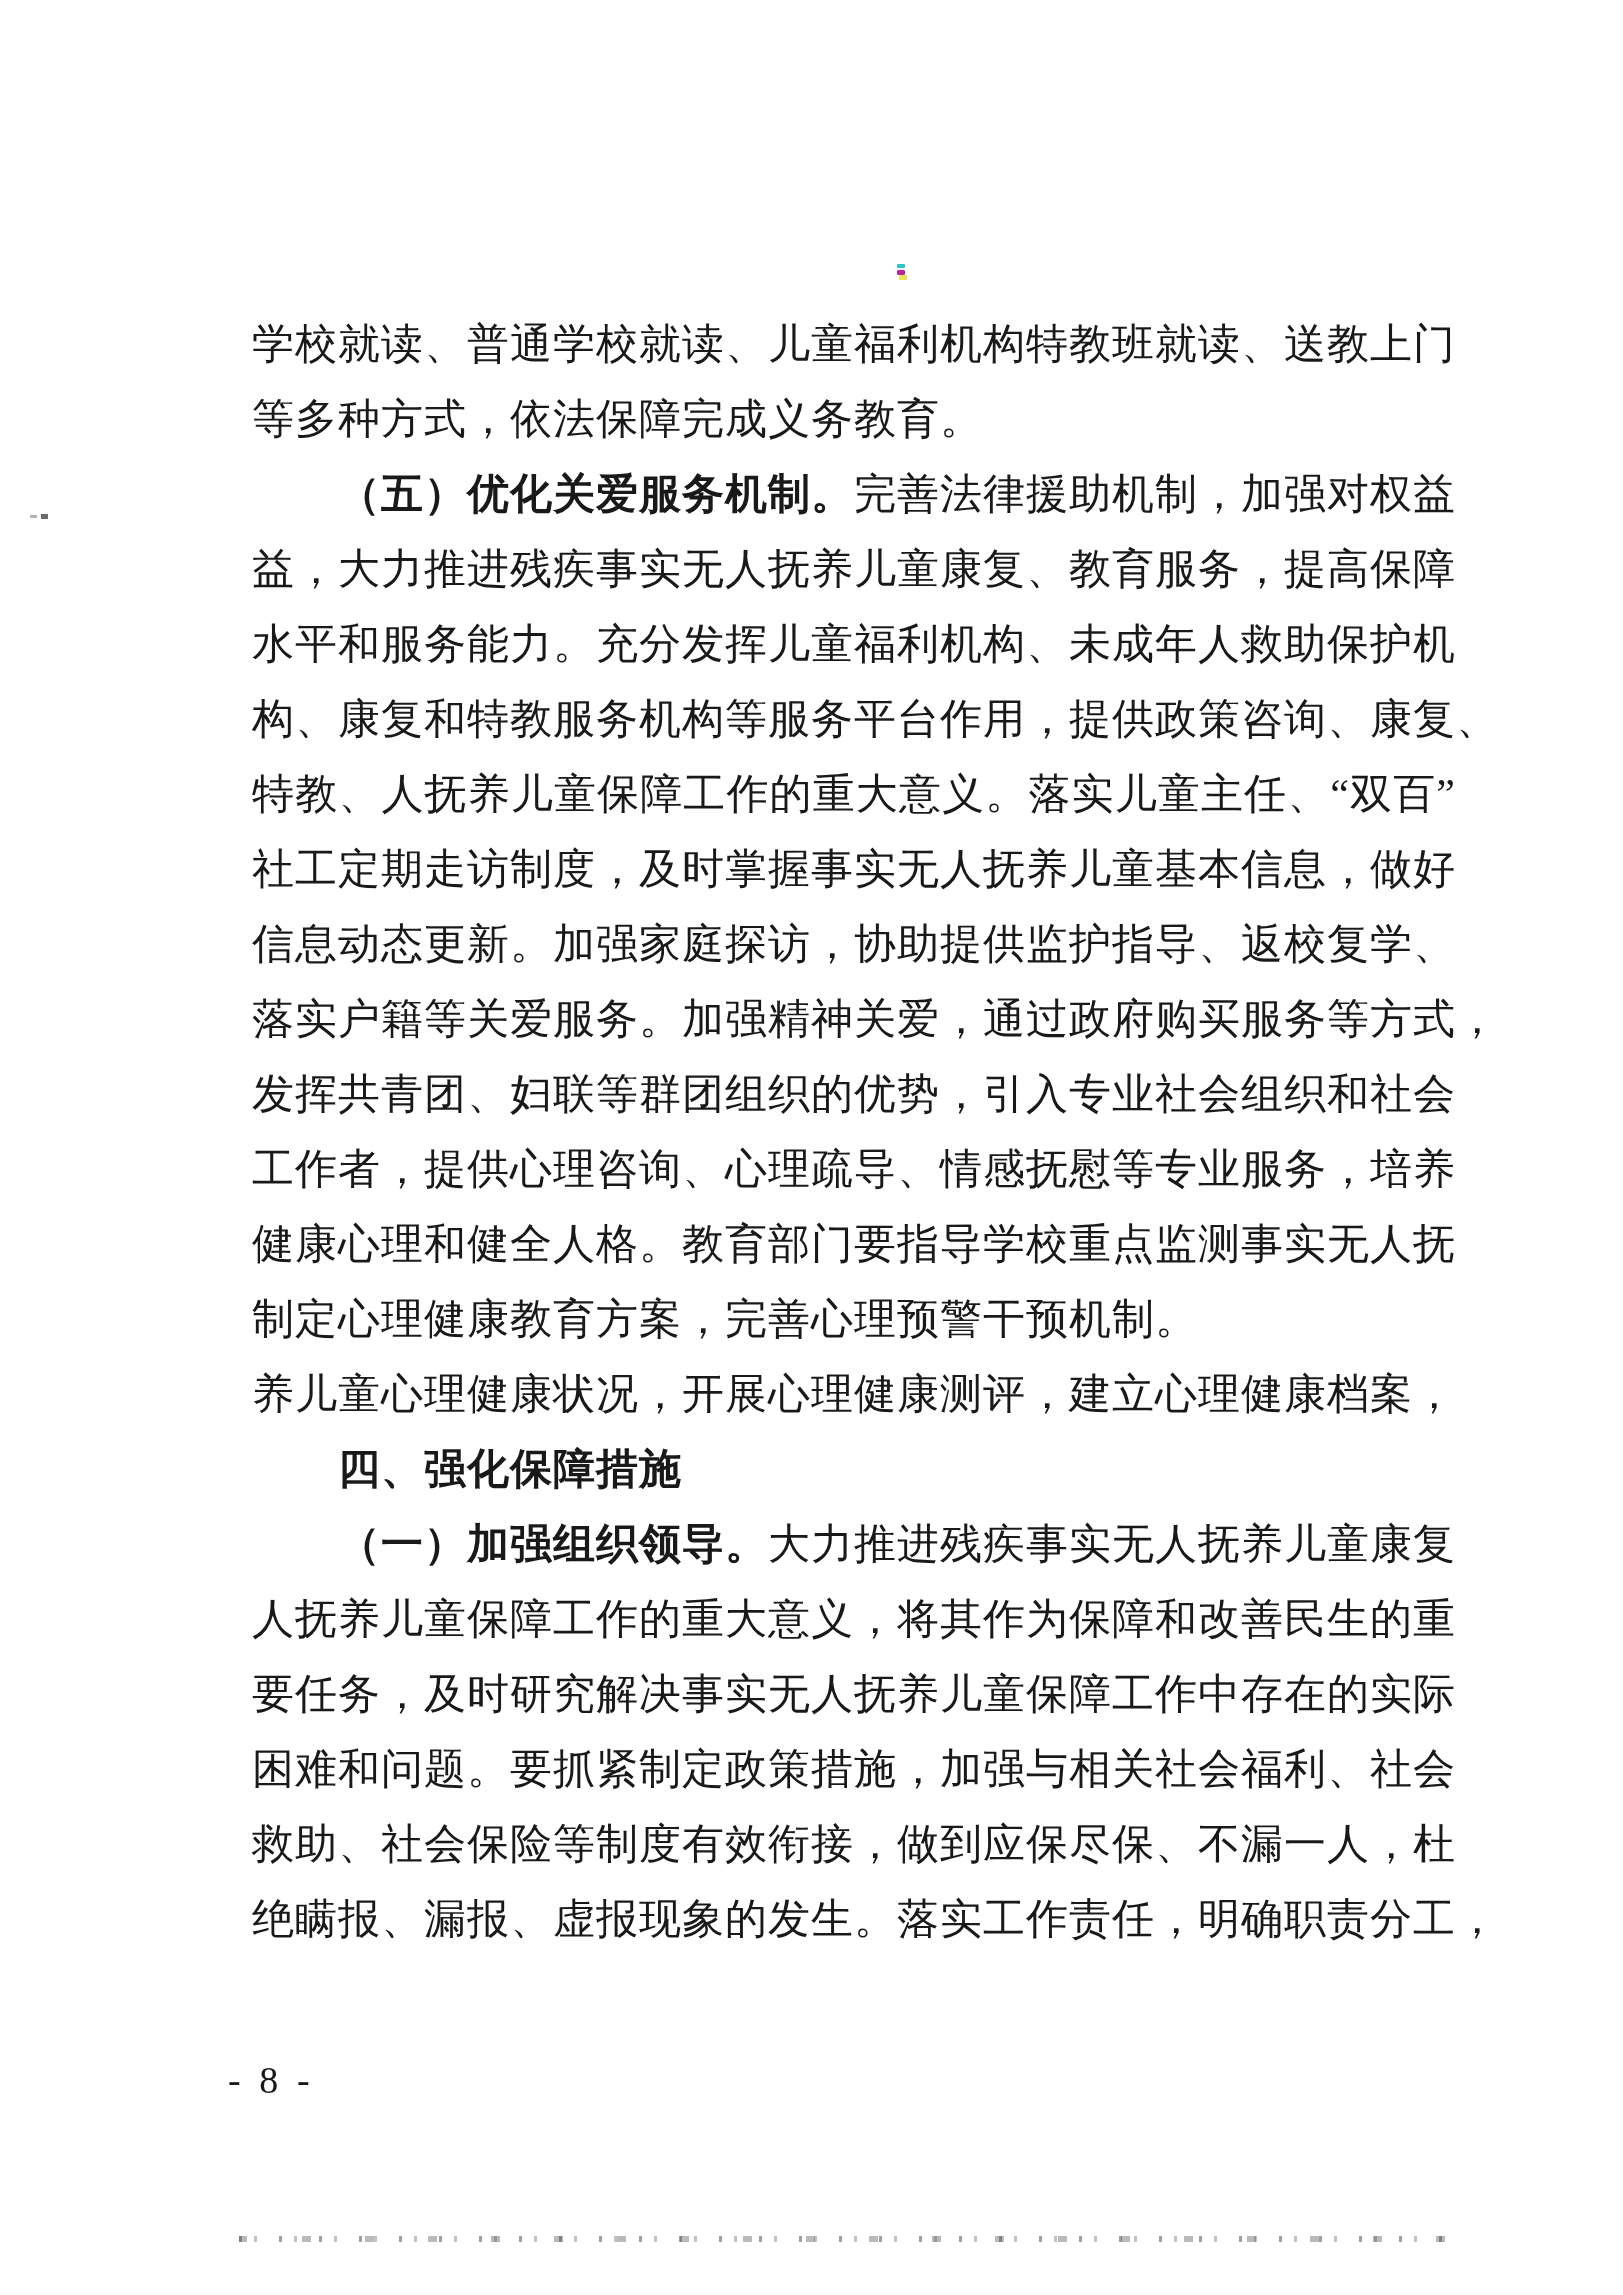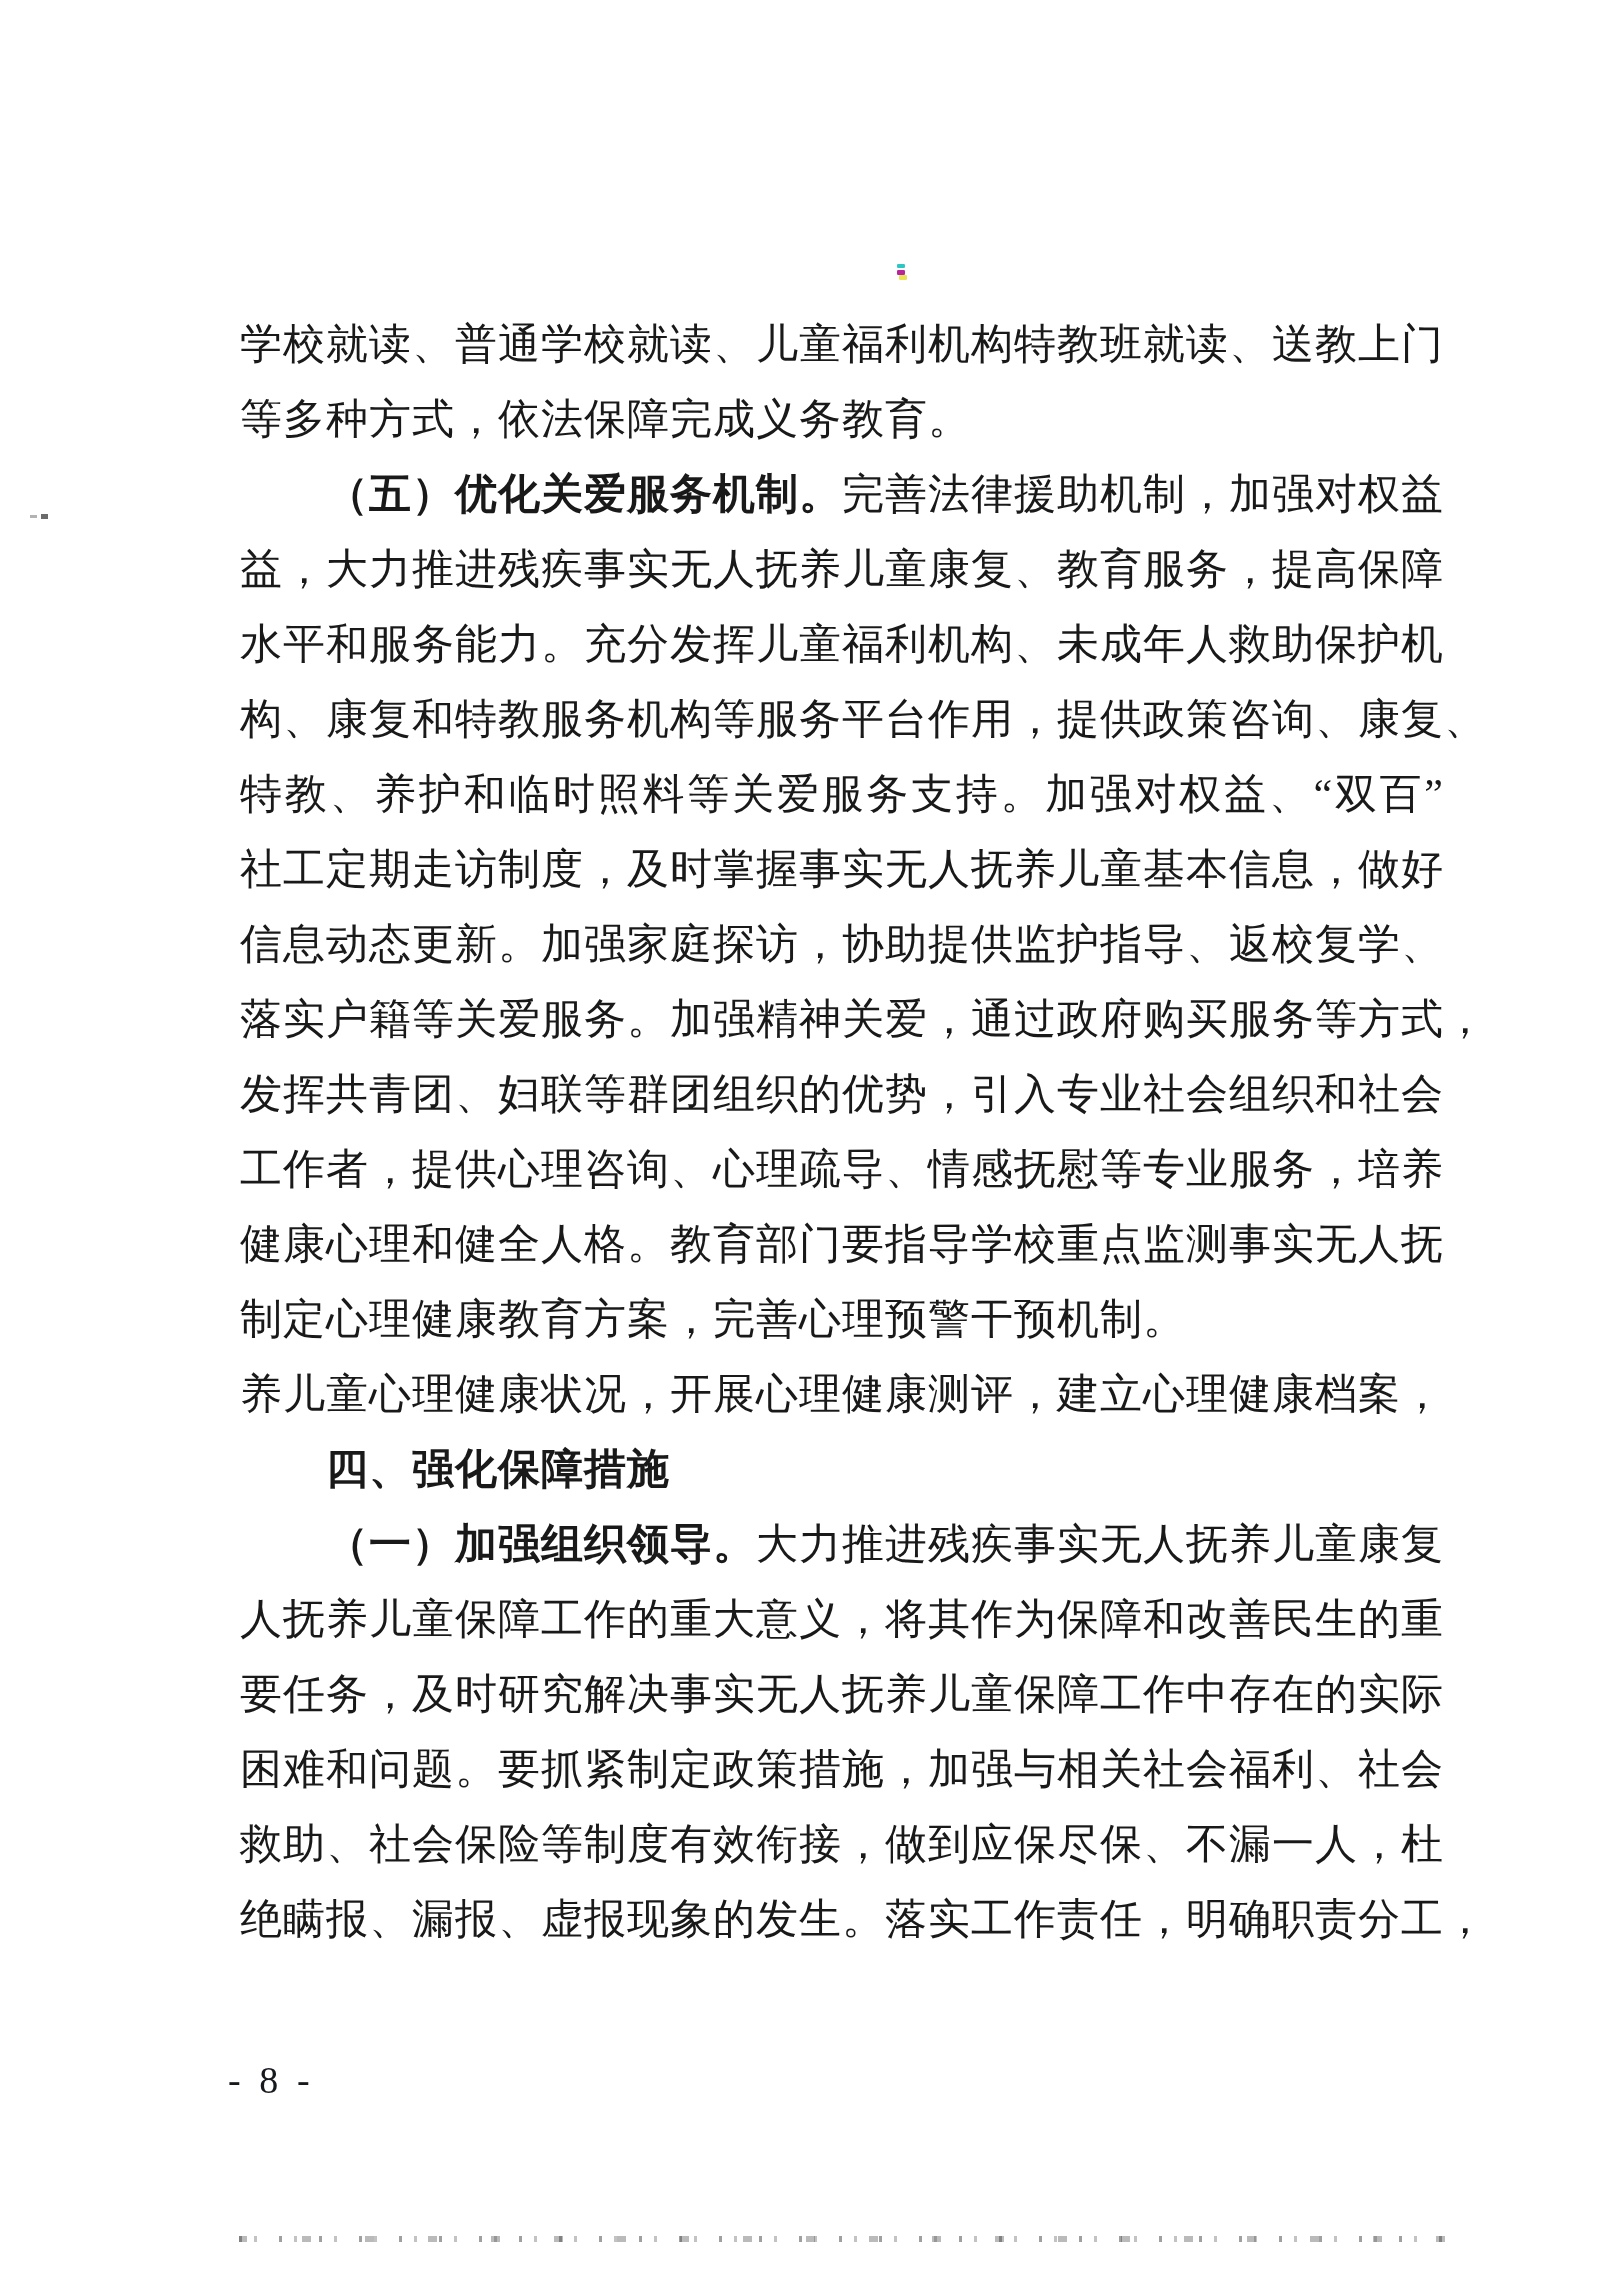--- a/index.html
+++ b/index.html
@@ -6,21 +6,21 @@
   .page{
     position:relative;
     width:1623px;height:2295px;
     background:#ffffff;
     overflow:hidden;
     font-family:"Liberation Serif","DejaVu Serif",serif;
     color:#191919;
   }
   .textblock{
     position:absolute;
-    left:240px;top:306px;width:1204px;
+    left:252px;top:306px;width:1204px;
   }
   .line{
     height:75px;
     line-height:75px;
     font-size:42px;
     letter-spacing:1px;
     white-space:nowrap;
     text-align:justify;
     text-align-last:justify;
     -moz-text-align-last:justify;
@@ -76,21 +76,21 @@
     <span class="d2"></span>
   </div>
 
   <div class="textblock">
     <div class="line"><span class="b"></span><span>学校就读、普通学校就读、儿童福利机构特教班就读、送教上门</span></div>
     <div class="line noj"><span class="b"></span><span>等多种方式，依法保障完成义务教育。</span></div>
     <div class="line indent"><span class="b">（五）优化关爱服务机制。</span><span>完善法律援助机制，加强对权益</span></div>
     <div class="line"><span class="b"></span><span>益，大力推进残疾事实无人抚养儿童康复、教育服务，提高保障</span></div>
     <div class="line"><span class="b"></span><span>水平和服务能力。充分发挥儿童福利机构、未成年人救助保护机</span></div>
     <div class="line"><span class="b"></span><span>构、康复和特教服务机构等服务平台作用，提供政策咨询、康复、</span></div>
-    <div class="line"><span class="b"></span><span>特教、养护和临时照料等关爱服务支持。加强对权益、“双百”</span></div>
+    <div class="line"><span class="b"></span><span>特教、人抚养儿童保障工作的重大意义。落实儿童主任、“双百”</span></div>
     <div class="line"><span class="b"></span><span>社工定期走访制度，及时掌握事实无人抚养儿童基本信息，做好</span></div>
     <div class="line"><span class="b"></span><span>信息动态更新。加强家庭探访，协助提供监护指导、返校复学、</span></div>
     <div class="line"><span class="b"></span><span>落实户籍等关爱服务。加强精神关爱，通过政府购买服务等方式，</span></div>
     <div class="line"><span class="b"></span><span>发挥共青团、妇联等群团组织的优势，引入专业社会组织和社会</span></div>
     <div class="line"><span class="b"></span><span>工作者，提供心理咨询、心理疏导、情感抚慰等专业服务，培养</span></div>
     <div class="line"><span class="b"></span><span>健康心理和健全人格。教育部门要指导学校重点监测事实无人抚</span></div>
     <div class="line noj"><span class="b"></span><span>制定心理健康教育方案，完善心理预警干预机制。</span></div>
     <div class="line"><span class="b"></span><span>养儿童心理健康状况，开展心理健康测评，建立心理健康档案，</span></div>
     <div class="line noj indent"><span class="b">四、强化保障措施</span><span></span></div>
     <div class="line indent"><span class="b">（一）加强组织领导。</span><span>大力推进残疾事实无人抚养儿童康复</span></div>

